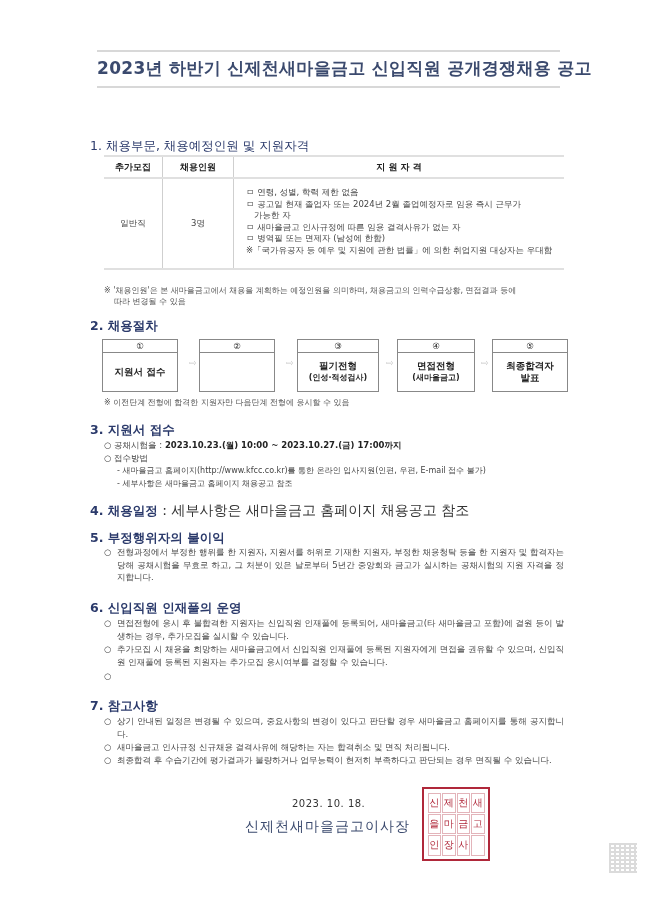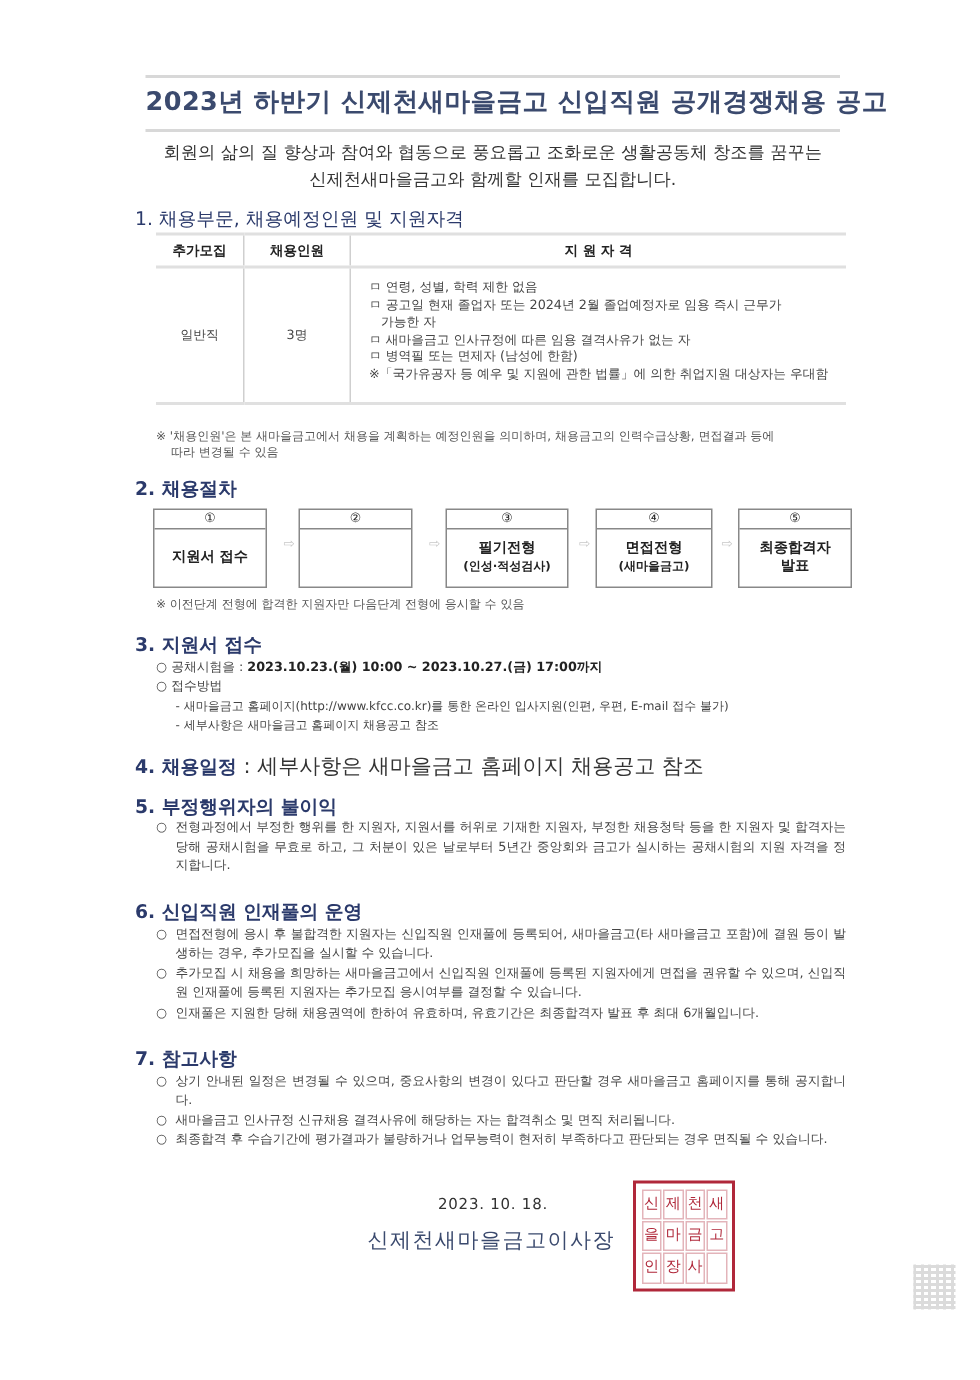--- a/index.html
+++ b/index.html
@@ -57,24 +57,20 @@
 </style>
 </head>
 <body>
 
 <div class="page">
 
   <div class="title-wrap">
     <div class="title">2023년 하반기 신제천새마을금고 신입직원 공개경쟁채용 공고</div>
   </div>
 
-  <div class="intro">
-    <div>회원의 삶의 질 향상과 참여와 협동으로 풍요롭고 조화로운 생활공동체 창조를 꿈꾸는</div>
-    <div>신제천새마을금고와 함께할 인재를 모집합니다.</div>
-  </div>
 
   <div class="h light" style="top:138px;">1. 채용부문, 채용예정인원 및 지원자격</div>
 
   <table class="req">
     <thead>
       <tr>
         <th style="width:56px;">추가모집</th>
         <th style="width:68px;">채용인원</th>
         <th>지 원 자 격</th>
       </tr>
@@ -163,21 +159,20 @@
   <div class="para" style="left:117px; top:617px; width:447px;">
     <span class="mark">○</span>
     <span>면접전형에 응시 후 불합격한 지원자는 신입직원 인재풀에 등록되어, 새마을금고(타 새마을금고 포함)에 결원 등이 발생하는 경우, 추가모집을 실시할 수 있습니다.</span>
   </div>
   <div class="para" style="left:117px; top:643px; width:447px;">
     <span class="mark">○</span>
     <span>추가모집 시 채용을 희망하는 새마을금고에서 신입직원 인재풀에 등록된 지원자에게 면접을 권유할 수 있으며, 신입직원 인재풀에 등록된 지원자는 추가모집 응시여부를 결정할 수 있습니다.</span>
   </div>
   <div class="para" style="left:117px; top:670px; width:447px;">
     <span class="mark">○</span>
-    <span>인재풀은 지원한 당해 채용권역에 한하여 유효하며, 유효기간은 최종합격자 발표 후 최대 6개월입니다.</span>
   </div>
 
   <div class="h" style="top:698px;">7. 참고사항</div>
   <div class="para" style="left:117px; top:715px; width:447px;">
     <span class="mark">○</span>
     <span>상기 안내된 일정은 변경될 수 있으며, 중요사항의 변경이 있다고 판단할 경우 새마을금고 홈페이지를 통해 공지합니다.</span>
   </div>
   <div class="para" style="left:117px; top:741px; width:447px;">
     <span class="mark">○</span>
     <span>새마을금고 인사규정 신규채용 결격사유에 해당하는 자는 합격취소 및 면직 처리됩니다.</span>

